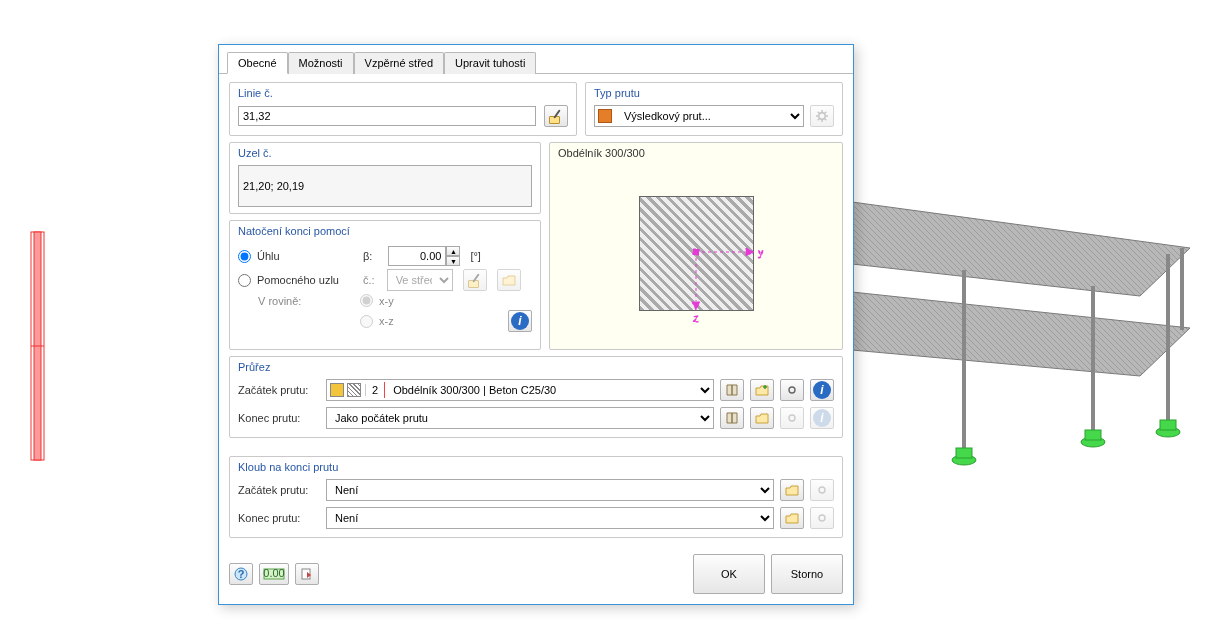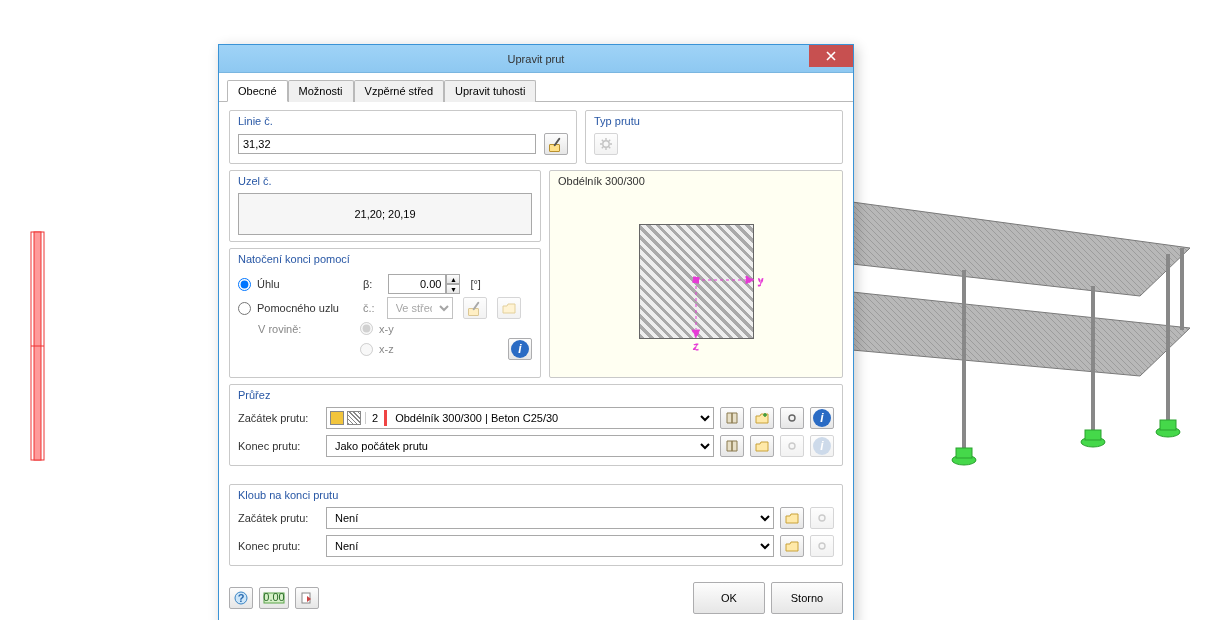--- a/index.html
+++ b/index.html
@@ -24,21 +24,21 @@
 .radio{display:flex;align-items:center;gap:6px;margin:3px 0}
 .radio input{cursor:pointer}
 .spin{display:flex;align-items:center}
 .spin input{width:58px;height:20px;border:1px solid #a9a9a9;text-align:right;padding:0 4px}
 .spinbtns{display:flex;flex-direction:column;margin-left:0}
 .spinbtns span{width:14px;height:10px;border:1px solid #a9a9a9;background:linear-gradient(#fdfdfd,#e6e6e6);font-size:7px;display:flex;align-items:center;justify-content:center;cursor:pointer}
 .csswatch{width:14px;height:14px;border:1px solid #888;display:inline-block;vertical-align:middle}
 .hatch{width:14px;height:14px;border:1px solid #888;display:inline-block;vertical-align:middle;background:repeating-linear-gradient(45deg,#888 0,#888 1px,#fff 1px,#fff 3px)}
 .section-preview{width:115px;height:115px;border:1px solid #666;background:repeating-linear-gradient(45deg,#aaa 0,#aaa 3px,#eee 3px,#eee 7px)}
 .footer{display:flex;align-items:center;padding:8px 10px 10px 10px;gap:6px}
-.pushbtn{min-width:72px;height:32px;border:1px solid #adadaf;background:linear-gradient(#fdfdfd,#e6e6e6);border-radius:2px;cursor:pointer}
+.pushbtn{min-width:72px;height:40px;border:1px solid #adadaf;background:linear-gradient(#fdfdfd,#e6e6e6);border-radius:2px;cursor:pointer}
 .lbl{color:#333}
 .muted{color:#888}
 .infoicon{width:18px;height:18px;border-radius:50%;background:#2a6bc4;color:#fff;font-style:italic;font-weight:bold;display:flex;align-items:center;justify-content:center;font-size:12px}
 .pickicon{position:relative;width:16px;height:16px}
 .pickicon::before{content:"";position:absolute;left:1px;top:8px;width:9px;height:6px;background:#ffe18a;border:1px solid #b8902e;border-radius:1px}
 .pickicon::after{content:"";position:absolute;left:8px;top:1px;width:2px;height:10px;background:#555;transform:rotate(35deg);border-radius:1px}
 .typeSwatch{width:14px;height:14px;background:#e57e28;border:1px solid #b05712;display:inline-block;margin-right:4px;vertical-align:middle}
 </style>
 </head>
 <body>
@@ -68,48 +68,46 @@
     <ellipse cx="964" cy="460" rx="12" ry="5"></ellipse>
       <rect x="956" y="448" width="16" height="10"></rect>
     <ellipse cx="1093" cy="442" rx="12" ry="5"></ellipse>
       <rect x="1085" y="430" width="16" height="10"></rect>
     <ellipse cx="1168" cy="432" rx="12" ry="5"></ellipse>
       <rect x="1160" y="420" width="16" height="10"></rect>
   </g>
 </svg>
 
 <div class="dialog">
-  <div class="titlebar">
-    <span>Upravit prut</span>
-    <div class="closebtn">
-      <svg width="10" height="10" viewBox="0 0 10 10">
-          <path d="M1 1 L9 9 M9 1 L1 9" stroke="#fff" stroke-width="1.6"></path>
-        </svg>
-    </div>
-  </div>
 
   <div class="tabs">
     <div class="tab active">Obecné</div>
     <div class="tab">Možnosti</div>
     <div class="tab">Vzpěrné střed</div>
     <div class="tab">Upravit tuhosti</div>
   </div>
 
   <div class="pane">
 
     <div class="row">
       <div class="group" style="flex:1;display:flex;gap:8px;align-items:center">
         <span class="grouplbl">Linie č.</span>
         <input class="txtinput" style="flex: 1 1 0%;" value="31,32">
         <div class="iconbtn">
             <span class="pickicon"></span>
           </div>
       </div>
       <div class="group" style="width:258px;display:flex;gap:6px;align-items:flex-end">
         <span class="grouplbl">Typ prutu</span>
+        <div style="flex:1;display:flex;align-items:center;border:1px solid #a9a9a9;height:22px;background:#fff">
+          <span class="typeSwatch" style="margin-left:3px"></span>
+          <select class="txtinput" style="border:none;flex:1;height:18px">
+            <option>Výsledkový prut...</option>
+          </select>
+        </div>
         <div class="iconbtn dis">
           <svg width="14" height="14" viewBox="0 0 14 14">
               <circle cx="7" cy="7" r="3.2" fill="none" stroke="#888" stroke-width="1.4"></circle>
               <g stroke="#888" stroke-width="1.4">
                 <line x1="7" y1="1" x2="7" y2="3"></line>
                 <line x1="7" y1="11" x2="7" y2="13"></line>
                 <line x1="1" y1="7" x2="3" y2="7"></line>
                 <line x1="11" y1="7" x2="13" y2="7"></line>
                 <line x1="2.8" y1="2.8" x2="4.2" y2="4.2"></line>
                 <line x1="9.8" y1="9.8" x2="11.2" y2="11.2"></line>
@@ -118,21 +116,21 @@
               </g>
             </svg>
         </div>
       </div>
     </div>
 
     <div class="row">
       <div style="flex:1;display:flex;flex-direction:column;gap:6px">
         <div class="group" style="height:72px">
           <span class="grouplbl">Uzel č.</span>
-          <input class="txtinput" readonly="" style="height: 42px; text-align: center;" value="21,20; 20,19">
+          <input class="txtinput" readonly="" style="height: 42px;" value="21,20; 20,19">
         </div>
         <div class="group" style="flex:1">
           <span class="grouplbl">Natočení konci pomocí</span>
           <div class="radio">
             <input type="radio" name="rot" checked="" style="">
             <span class="lbl" style="width:100px">Úhlu</span>
             <span class="lbl">β:</span>
             <div class="spin" style="margin-left:10px">
               <input value="0.00" style="">
               <div class="spinbtns">
@@ -193,21 +191,21 @@
     </div>
 
     <div class="group" style="margin-bottom:18px">
       <span class="grouplbl">Průřez</span>
       <div style="display:flex;align-items:center;gap:6px;margin-bottom:6px">
         <span class="lbl" style="width:82px">Začátek prutu:</span>
         <div style="flex:1;display:flex;align-items:center;border:1px solid #a9a9a9;height:22px;background:#fff">
           <span class="csswatch" style="background:#f2c53d;margin-left:3px"></span>
           <span class="hatch" style="margin-left:3px"></span>
           <span style="padding:0 6px;border-left:1px solid #ccc;margin-left:4px">2</span>
-          <select class="txtinput" style="border:none;border-left:3px solid #ef4444;flex:1;height:16px"><option>Obdélník 300/300 | Beton C25/30</option></select>
+          <select class="txtinput" style="border:none;border-left:1px solid #ef4444;flex:1;height:16px"><option>Obdélník 300/300 | Beton C25/30</option></select>
         </div>
         <div class="iconbtn">
             <svg width="14" height="14" viewBox="0 0 14 14">
               <path d="M2 2h5v10H2zM7 2h5v10H7z" fill="#e8e0c8" stroke="#8a7a50"></path>
             </svg>
           </div>
         <div class="iconbtn">
             <svg width="14" height="14" viewBox="0 0 14 14">
               <path d="M1 5h4l1-2h7v9H1z" fill="#ffe9a8" stroke="#c9a23a"></path>
               <path d="M10 2v4M8 4h4" stroke="#3a9a3a" stroke-width="1.5"></path>

